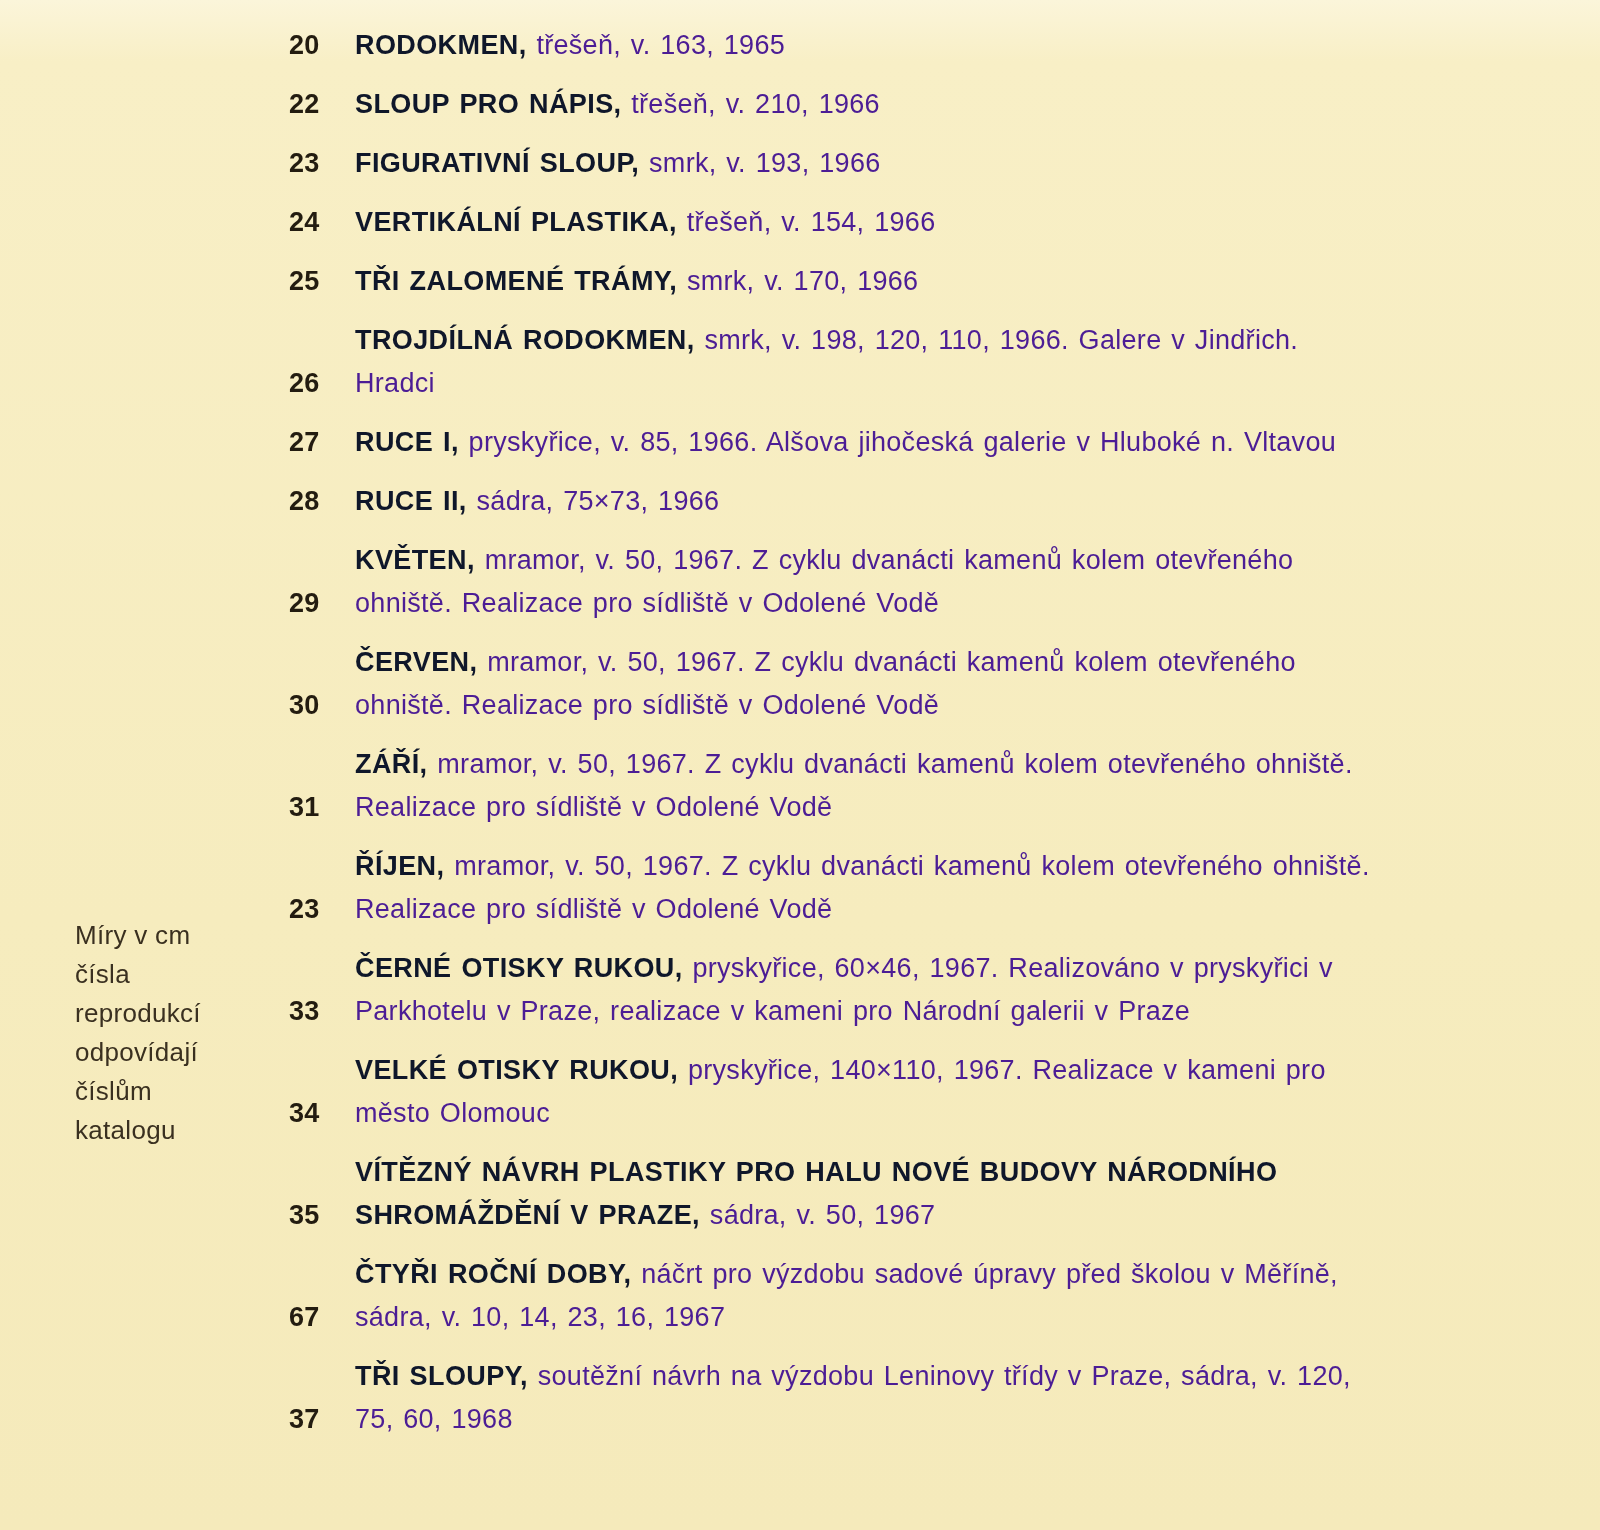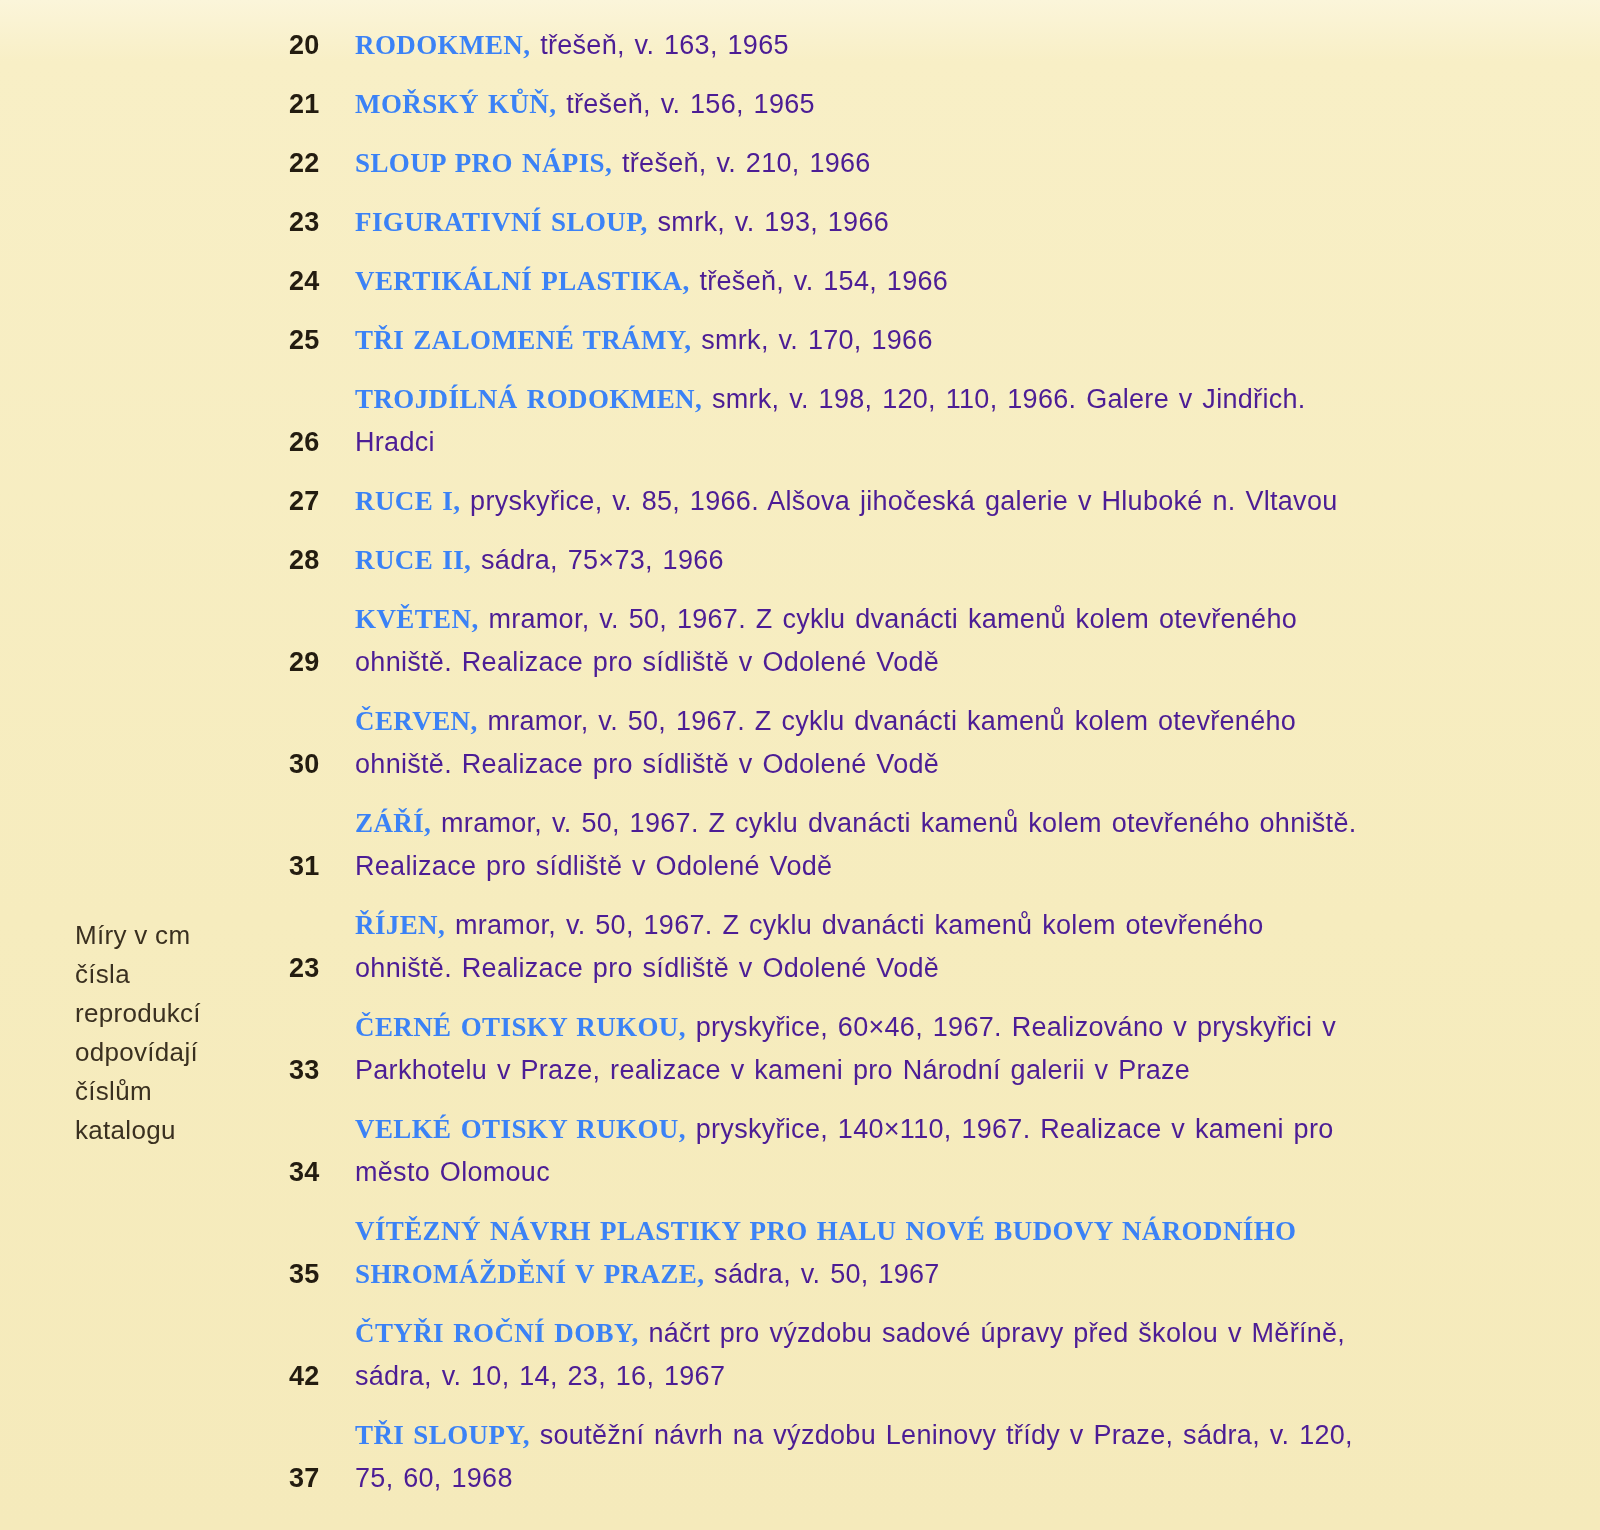--- a/index.html
+++ b/index.html
@@ -50,23 +50,22 @@
     flex-shrink: 0;
     font-weight: bold;
     color: #231c10;
   }
   .entry-body {
     flex: 1;
     max-width: 1015px;
   }
   .entry-title {
     font-weight: bold;
-    color: #3b82f6;
+    color: #0f172a;
     letter-spacing: 0.4px;
-    font-family: Liberation Serif, serif;
   }
   .entry-text {
     color: #4c1d95;
   }
 </style>
 </head>
 <body>
 
 <div class="page">
 
@@ -78,24 +77,20 @@
       <div>číslům</div>
       <div>katalogu</div>
     </div>
 
   <div class="entry-list">
   <div class="entry">
     <span class="entry-number">20</span>
     <span class="entry-body"><b class="entry-title">RODOKMEN,</b><span class="entry-text"> třešeň, v. 163, 1965</span></span>
   </div>
 
-  <div class="entry">
-    <span class="entry-number">21</span>
-    <span class="entry-body"><b class="entry-title">MOŘSKÝ KŮŇ,</b><span class="entry-text"> třešeň, v. 156, 1965</span></span>
-  </div>
 
   <div class="entry">
     <span class="entry-number">22</span>
     <span class="entry-body"><b class="entry-title">SLOUP PRO NÁPIS,</b><span class="entry-text"> třešeň, v. 210, 1966</span></span>
   </div>
 
   <div class="entry">
     <span class="entry-number">23</span>
     <span class="entry-body"><b class="entry-title">FIGURATIVNÍ SLOUP,</b><span class="entry-text"> smrk, v. 193, 1966</span></span>
   </div>
@@ -154,21 +149,21 @@
     <span class="entry-number">34</span>
     <span class="entry-body"><b class="entry-title">VELKÉ OTISKY RUKOU,</b><span class="entry-text"> pryskyřice, 140×110, 1967. Realizace v kameni pro město Olomouc</span></span>
   </div>
 
   <div class="entry">
     <span class="entry-number">35</span>
     <span class="entry-body"><b class="entry-title">VÍTĚZNÝ NÁVRH PLASTIKY PRO HALU NOVÉ BUDOVY NÁRODNÍHO SHROMÁŽDĚNÍ V PRAZE,</b><span class="entry-text"> sádra, v. 50, 1967</span></span>
   </div>
 
   <div class="entry">
-    <span class="entry-number">42</span>
+    <span class="entry-number">67</span>
     <span class="entry-body"><b class="entry-title">ČTYŘI ROČNÍ DOBY,</b><span class="entry-text"> náčrt pro výzdobu sadové úpravy před školou v Měříně, sádra, v. 10, 14, 23, 16, 1967</span></span>
   </div>
 
   <div class="entry">
     <span class="entry-number">37</span>
     <span class="entry-body"><b class="entry-title">TŘI SLOUPY,</b><span class="entry-text"> soutěžní návrh na výzdobu Leninovy třídy v Praze, sádra, v. 120, 75, 60, 1968</span></span>
   </div>
 </div>
 
 </div>

